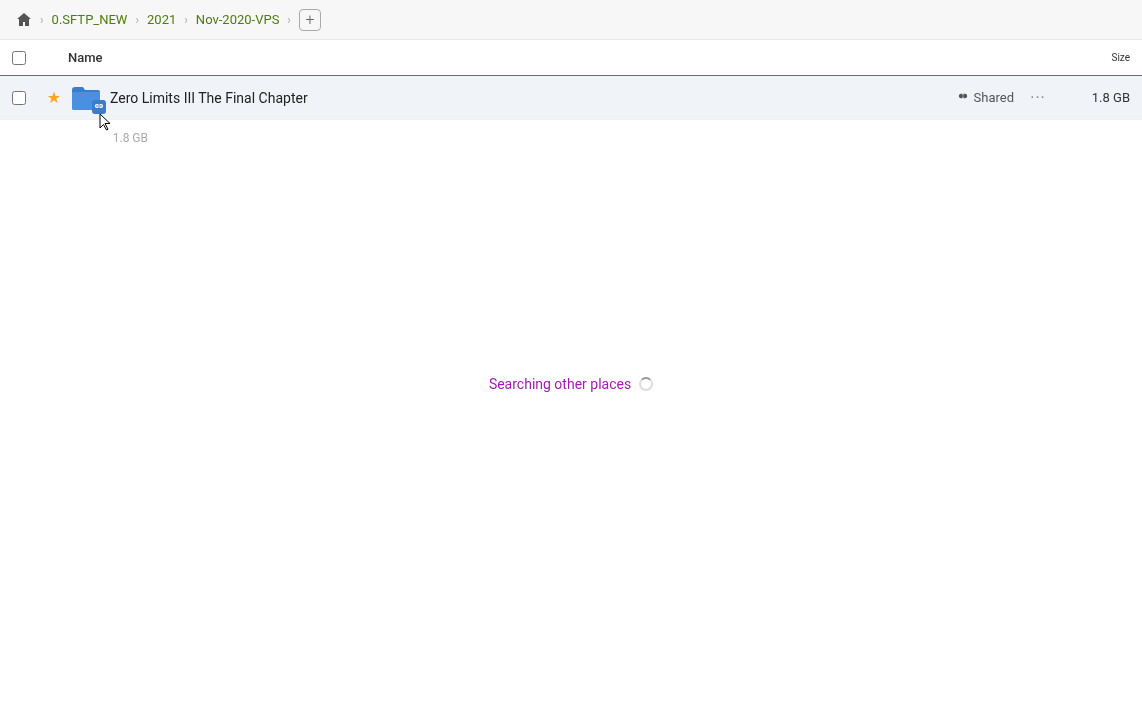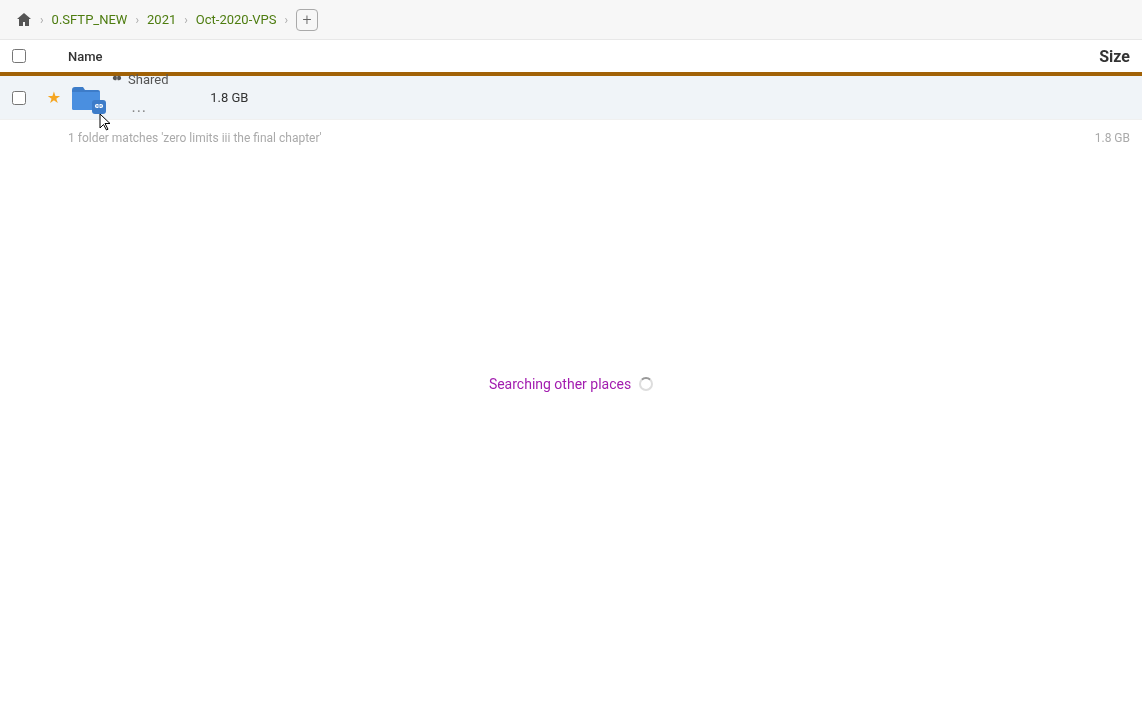--- a/index.html
+++ b/index.html
@@ -69,21 +69,21 @@
       color: #666;
       font-size: 16px;
       font-weight: 300;
     }
 
     
     .column-header {
       display: flex;
       align-items: center;
       padding: 6px 12px;
-      border-bottom: 4px solid #a16207;
+      border-bottom: 1px solid #a16207;
       height: 36px;
       background: #ffffff;
     }
 
     .col-checkbox {
       width: 28px;
       display: flex;
       align-items: center;
     }
 
@@ -100,22 +100,22 @@
     .col-name {
       flex: 1;
       font-size: 13px;
       font-weight: 500;
       color: #333;
     }
 
     .col-size {
       width: 80px;
       text-align: right;
-      font-size: 16px;
-      font-weight: 700;
+      font-size: 10px;
+      font-weight: 400;
       color: #333;
     }
 
     
     .file-row {
       display: flex;
       align-items: center;
       padding: 4px 12px;
       height: 44px;
       border-bottom: 1px solid #f0f0f0;
@@ -191,21 +191,20 @@
       flex: 1;
       font-size: 14px;
       color: #222;
       font-weight: 400;
     }
 
     .row-actions {
       display: flex;
       align-items: center;
       gap: 12px;
-      flex-direction: column;
     }
 
     .shared-label {
       display: flex;
       align-items: center;
       gap: 4px;
       font-size: 13px;
       color: #555;
     }
 
@@ -302,21 +301,21 @@
   <div class="breadcrumb-home" title="Home">
     <svg viewBox="0 0 16 16">
       <path d="M8 1L1 7h2v7h4v-4h2v4h4V7h2L8 1z"></path>
     </svg>
   </div>
   <span class="breadcrumb-separator">›</span>
   <span class="breadcrumb-item">0.SFTP_NEW</span>
   <span class="breadcrumb-separator">›</span>
   <span class="breadcrumb-item">2021</span>
   <span class="breadcrumb-separator">›</span>
-  <span class="breadcrumb-item">Oct-2020-VPS</span>
+  <span class="breadcrumb-item">Nov-2020-VPS</span>
   <span class="breadcrumb-separator">›</span>
   <div class="breadcrumb-add">+</div>
 </div>
 
 <div class="column-header">
   <div class="col-checkbox">
     <input type="checkbox" style="">
   </div>
   <div class="col-star"></div>
   <div class="col-name">Name</div>
@@ -338,34 +337,34 @@
         <path d="M2 8 L30 8 L30 24 Q30 26 28 26 L4 26 Q2 26 2 24 Z" fill="#4a8fe0"></path>
       </svg>
       
       <div class="link-badge">
         <svg viewBox="0 0 10 10">
           <path d="M4 2.5 L3 2.5 Q1.5 2.5 1.5 4 Q1.5 5.5 3 5.5 L4 5.5 M6 2.5 L7 2.5 Q8.5 2.5 8.5 4 Q8.5 5.5 7 5.5 L6 5.5 M3 4 L7 4" stroke="white" stroke-width="1.2" fill="none" stroke-linecap="round"></path>
         </svg>
       </div>
     </div>
   </div>
+  <div class="row-name">Zero Limits III The Final Chapter</div>
   <div class="row-actions">
     <div class="shared-label">
       <svg viewBox="0 0 14 14">
         <path d="M6 3.5 L5 3.5 Q3.5 3.5 3.5 5 Q3.5 6.5 5 6.5 L6 6.5 M8 3.5 L9 3.5 Q10.5 3.5 10.5 5 Q10.5 6.5 9 6.5 L8 6.5 M4.5 5 L9.5 5" stroke="#555" stroke-width="1.3" fill="none" stroke-linecap="round"></path>
       </svg>
       <span>Shared</span>
     </div>
     <div class="more-btn" title="More options">···</div>
   </div>
   <div class="row-size">1.8 GB</div>
 </div>
 
 <div class="summary-row">
-  <div class="summary-text">1 folder matches 'zero limits iii the final chapter'</div>
   <div class="summary-size">1.8 GB</div>
 </div>
 
 <div class="searching-area">
   <span class="searching-text">Searching other places</span>
   <div class="spinner"></div>
 </div>
 
 <div class="cursor">
   <svg width="20" height="20" viewBox="0 0 20 20">

